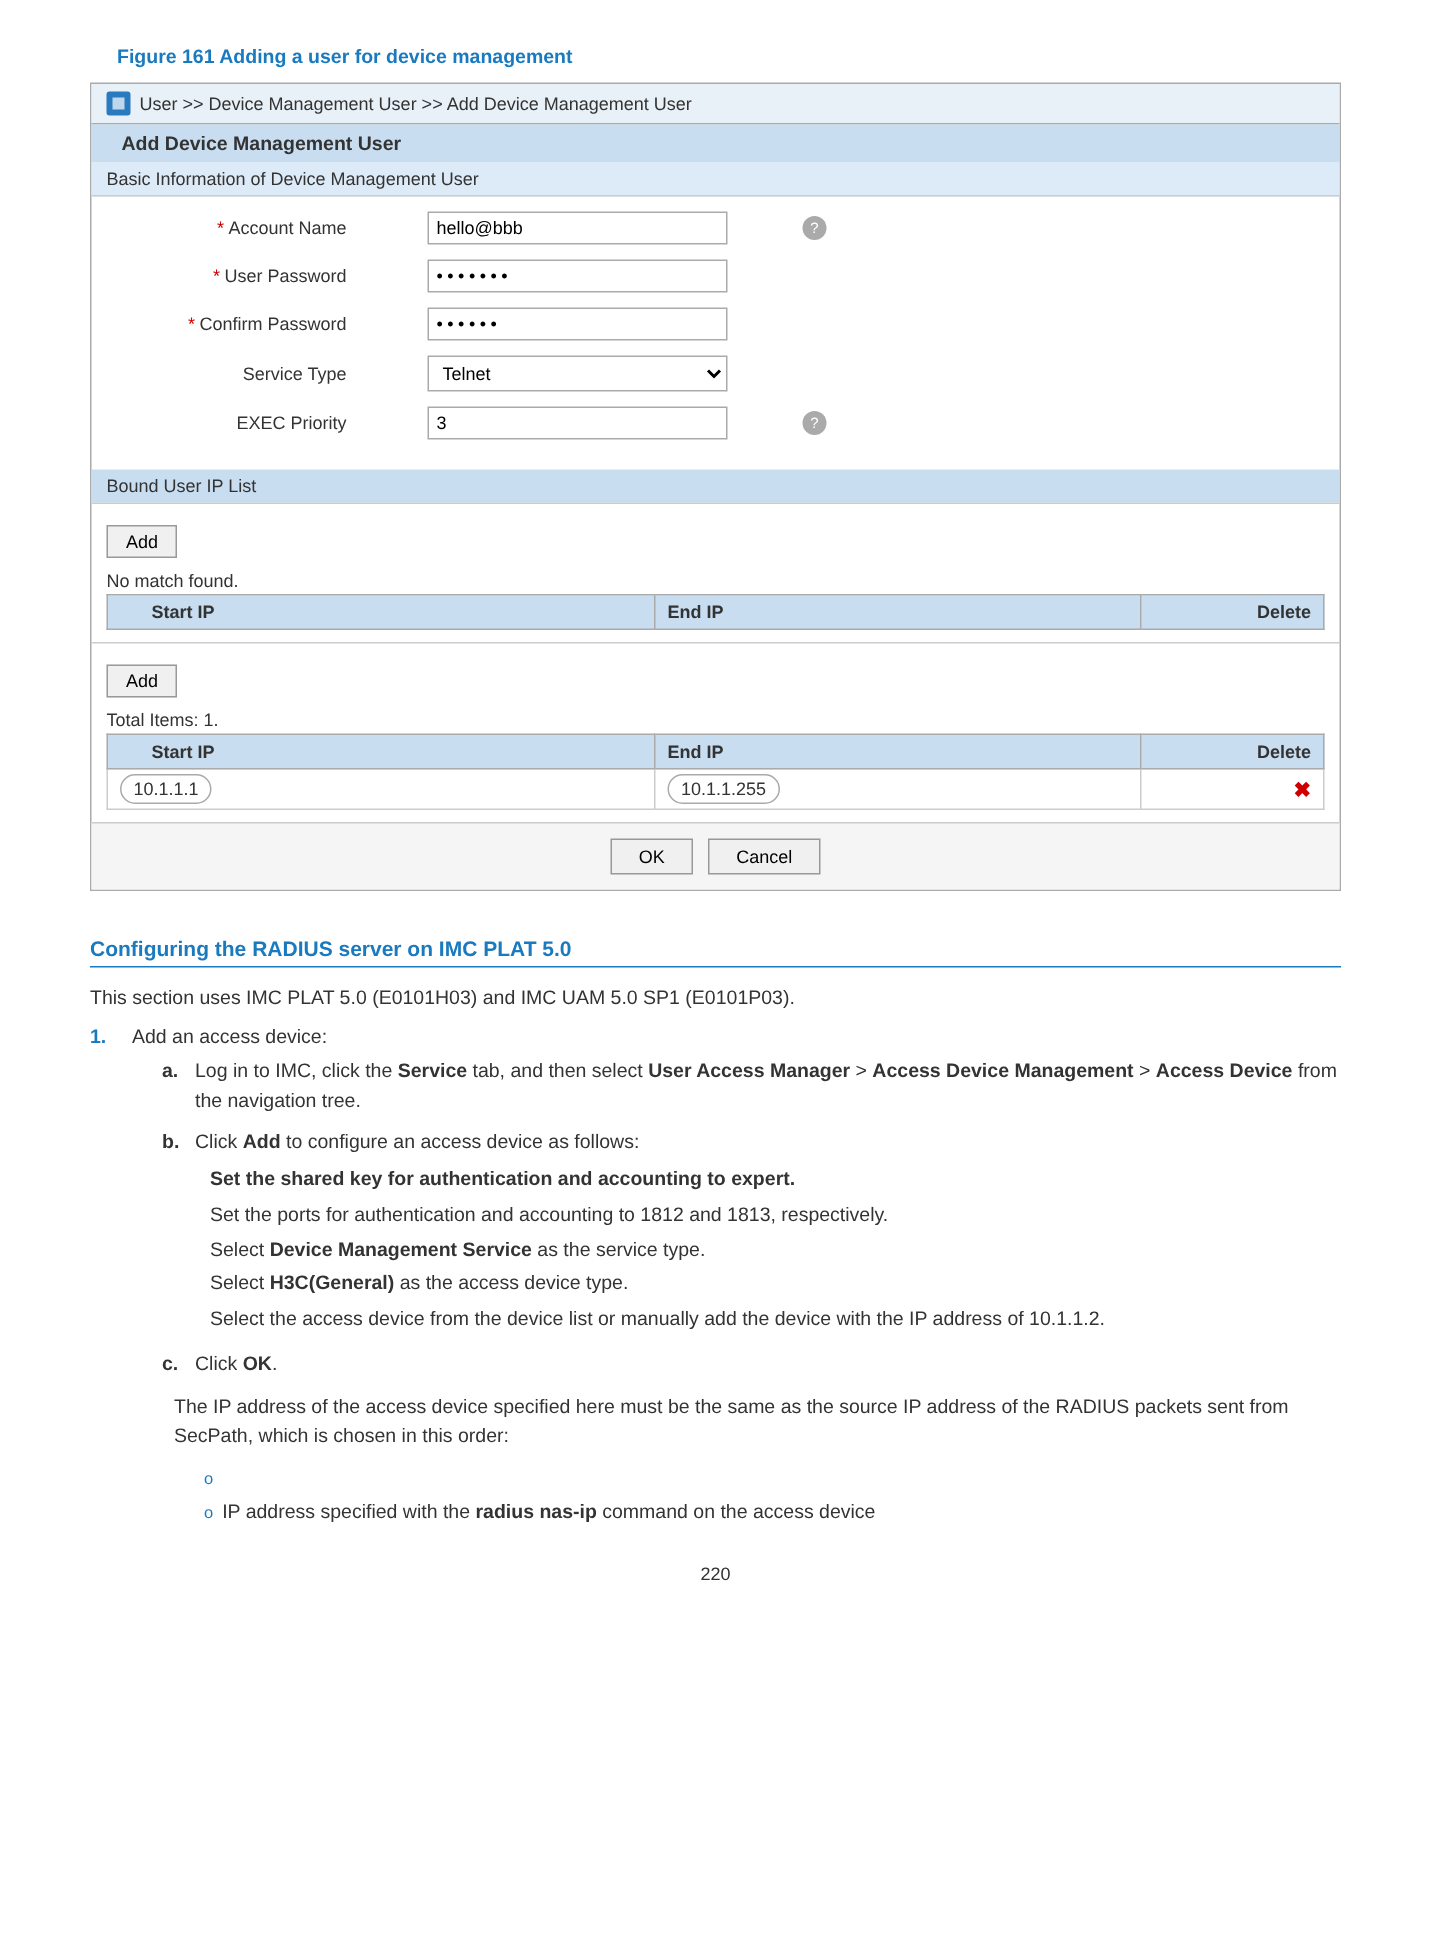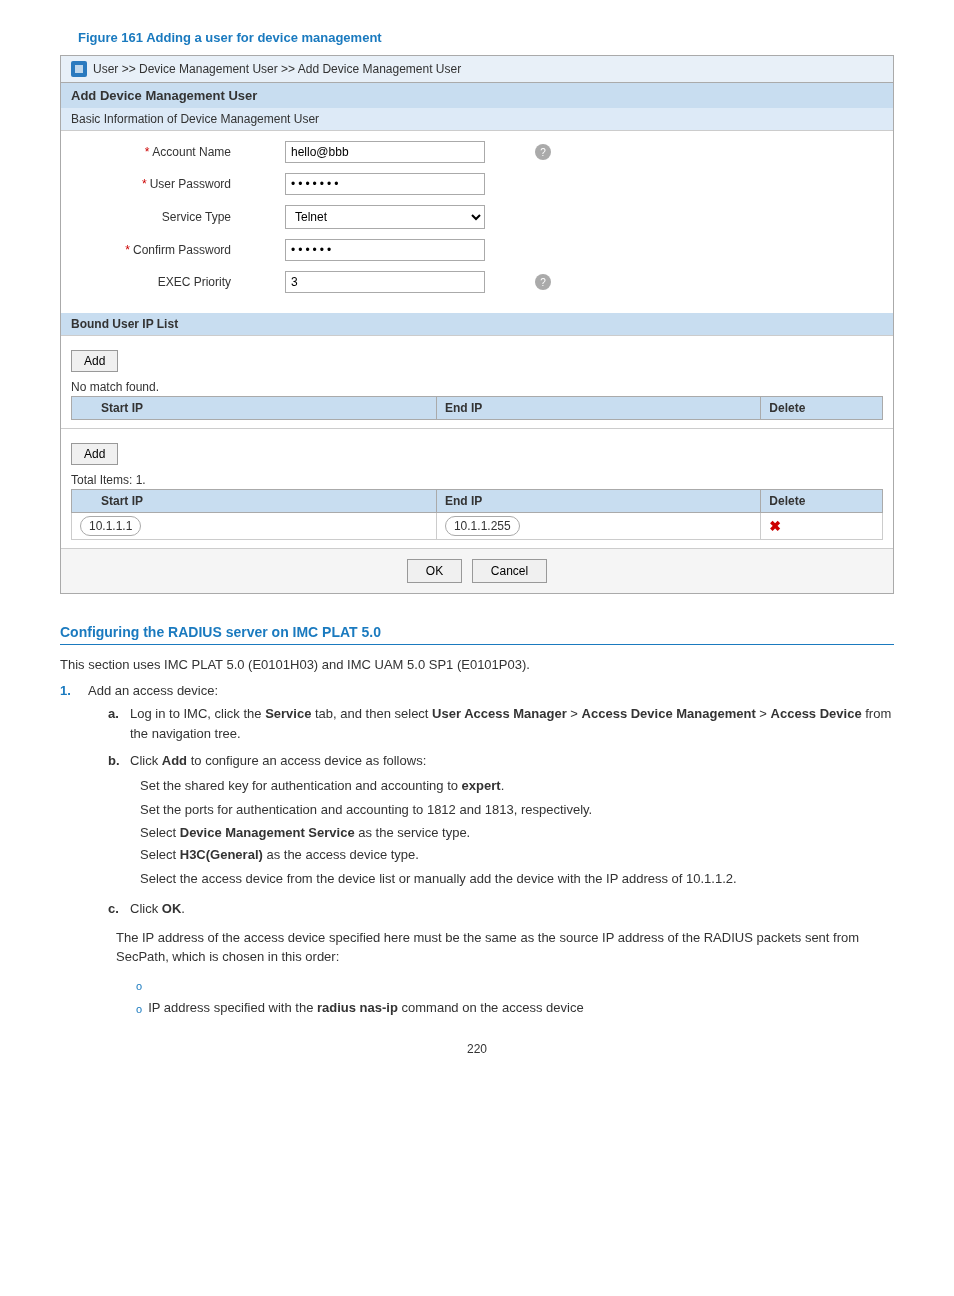--- a/index.html
+++ b/index.html
@@ -44,21 +44,21 @@
       background: #2a7abf;
       border-radius: 2px;
       flex-shrink: 0;
       display: inline-flex;
       align-items: center;
       justify-content: center;
     }
 
     .section-header {
       background: #c8ddf0;
-      padding: 5px 10px;
+      padding: 5px 20px;
       font-weight: bold;
       font-size: 13px;
       color: #333;
     }
 
     .subsection-header {
       background: #ddeaf7;
       padding: 4px 10px;
       font-size: 12px;
       color: #333;
@@ -125,21 +125,21 @@
     }
 
     .ip-list-section {
       padding: 8px 10px;
       border-top: 1px solid #ccc;
     }
 
     .ip-list-header {
       background: #c8ddf0;
       padding: 4px 10px;
-      font-weight: bold;
+      font-weight: normal;
       font-size: 12px;
       color: #333;
     }
 
     .add-btn {
       background: #f0f0f0;
       border: 1px solid #999;
       padding: 3px 12px;
       font-size: 12px;
       cursor: pointer;
@@ -167,21 +167,21 @@
     }
 
     .ip-table td {
       border: 1px solid #ccc;
       padding: 3px 8px;
       background: #fff;
     }
 
     .ip-table .col-start { width: 45%; padding-left: 29px; }
     .ip-table .col-end { width: 40%; }
-    .ip-table .col-delete { width: 15%; text-align: left; }
+    .ip-table .col-delete { width: 15%; text-align: right; }
 
     .delete-x {
       color: #cc0000;
       font-size: 14px;
       font-weight: bold;
       cursor: pointer;
     }
 
     .oval-input {
       border: 1px solid #aaa;
@@ -329,34 +329,34 @@
 
     <div class="form-row">
       <div class="form-label">
         <span class="required">*</span><span>User Password</span>
       </div>
       <input class="form-input form-input-password" type="password" value="1234567" style="">
     </div>
 
     <div class="form-row">
       <div class="form-label">
+        <span class="required">*</span><span>Confirm Password</span>
+      </div>
+      <input class="form-input form-input-password" type="password" value="123456" style="">
+    </div>
+
+    <div class="form-row">
+      <div class="form-label">
         <span>Service Type</span>
       </div>
       <select class="form-select">
         <option>Telnet</option>
         <option>SSH</option>
         <option>FTP</option>
       </select>
-    </div>
-
-    <div class="form-row">
-      <div class="form-label">
-        <span class="required">*</span><span>Confirm Password</span>
-      </div>
-      <input class="form-input form-input-password" type="password" value="123456" style="">
     </div>
 
     <div class="form-row">
       <div class="form-label">
         <span>EXEC Priority</span>
       </div>
       <input class="form-input" type="text" value="3" style="">
       <span class="help-icon">?</span>
     </div>
 
@@ -433,21 +433,21 @@
             <span class="sub-text">
               Log in to IMC, click the <strong>Service</strong> tab, and then select <strong>User Access Manager</strong> &gt; <strong>Access Device Management</strong> &gt; <strong>Access Device</strong> from the navigation tree.
             </span>
           </li>
 
           <li>
             <span class="alpha-label">b.</span>
             <div class="sub-text">
               Click <strong>Add</strong> to configure an access device as follows:
               <div style="margin-top:4px; margin-left:10px;">
-                <div style="margin-bottom:3px;">Set the shared key for authentication and accounting to <strong>expert</strong>.</div>
+                <div style="margin-bottom:3px;font-weight:bold;">Set the shared key for authentication and accounting to <strong>expert</strong>.</div>
                 <div style="margin-bottom:3px;">Set the ports for authentication and accounting to 1812 and 1813, respectively.</div>
                 <div style="margin-bottom:1px;">Select <strong>Device Management Service</strong> as the service type.</div>
                 <div style="margin-bottom:3px;">Select <strong>H3C(General)</strong> as the access device type.</div>
                 <div style="margin-bottom:3px;">Select the access device from the device list or manually add the device with the IP address of 10.1.1.2.</div>
               </div>
             </div>
           </li>
 
           <li>
             <span class="alpha-label">c.</span>

